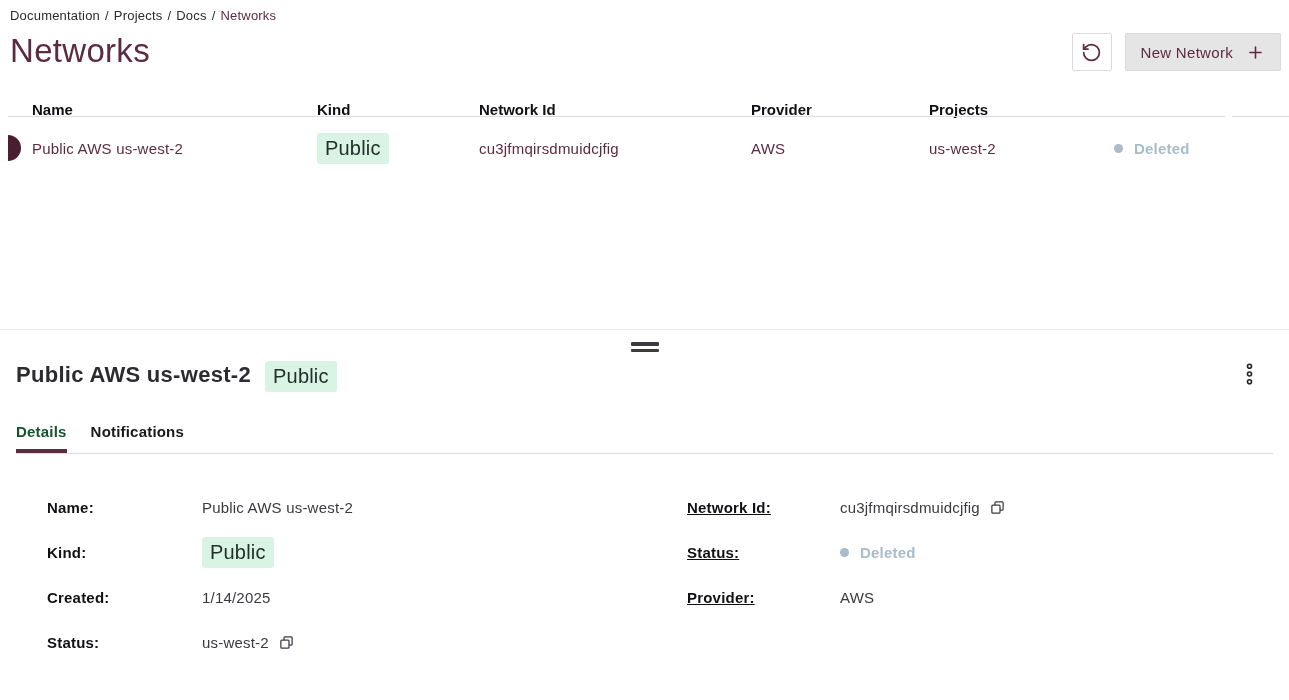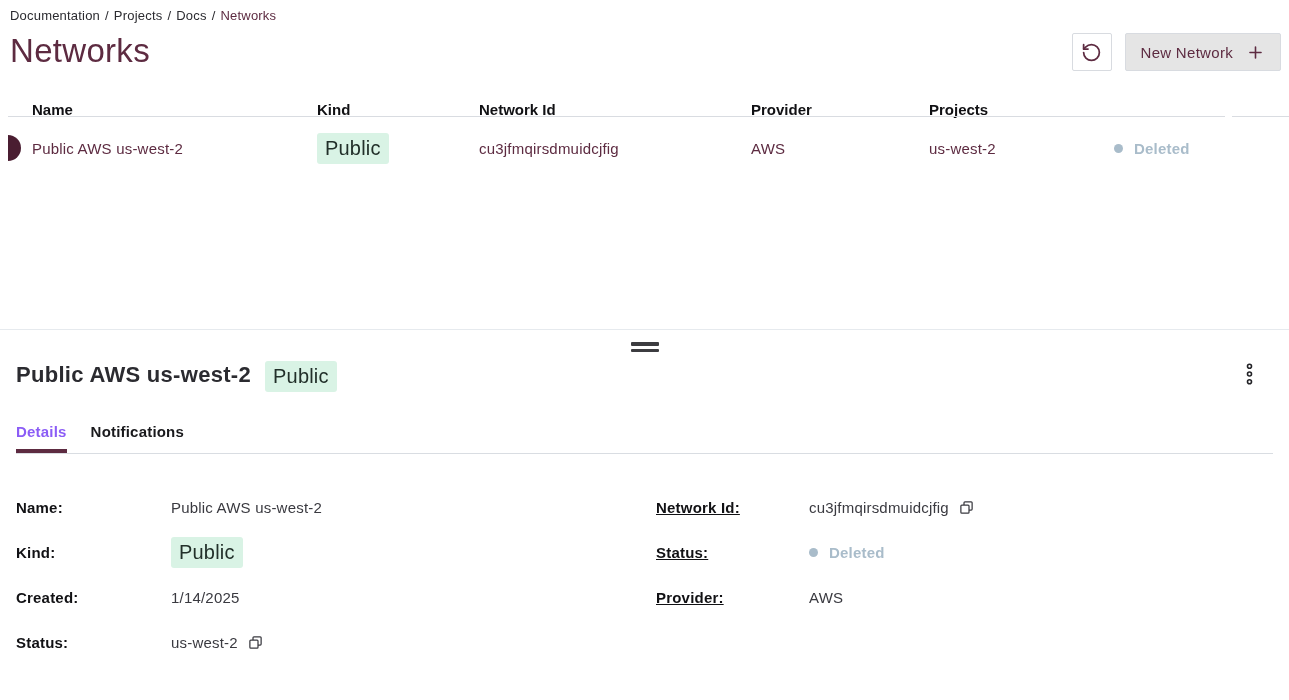--- a/index.html
+++ b/index.html
@@ -124,28 +124,28 @@
     margin: 31px 16px 0 16px;
     border-bottom: 1px solid #d9dde2;
   }
   .tab {
     font-size: 15px; font-weight: 700;
     padding-bottom: 13px;
     cursor: pointer;
     color: #19191c;
     letter-spacing: .2px;
   }
-  .tab.active { color: #8b5cf6; box-shadow: inset 0 -4px 0 #5d2b41; }
+  .tab.active { color: #14532d; box-shadow: inset 0 -4px 0 #5d2b41; }
 
   .details {
     display: grid;
     grid-template-columns: 640px 1fr;
     padding-top: 31px;
   }
-  .field { display: flex; align-items: center; height: 45px; }
+  .field { display: flex; align-items: center; height: 45px; padding-left: 31px; }
   .field .label {
     font-size: 15px; font-weight: 700; color: #111114;
     width: 171px; padding-left: 16px; flex: 0 0 171px;
     letter-spacing: .2px;
   }
   .col-right .field .label { width: 169px; flex: 0 0 169px; text-decoration: underline; }
   .field .value { font-size: 15px; color: #3a3a40; letter-spacing: .2px; display: inline-flex; align-items: center; }
   .copy-btn { background: none; border: none; cursor: pointer; margin-left: 10px; padding: 0; display: inline-flex; }
 </style>
 </head>

